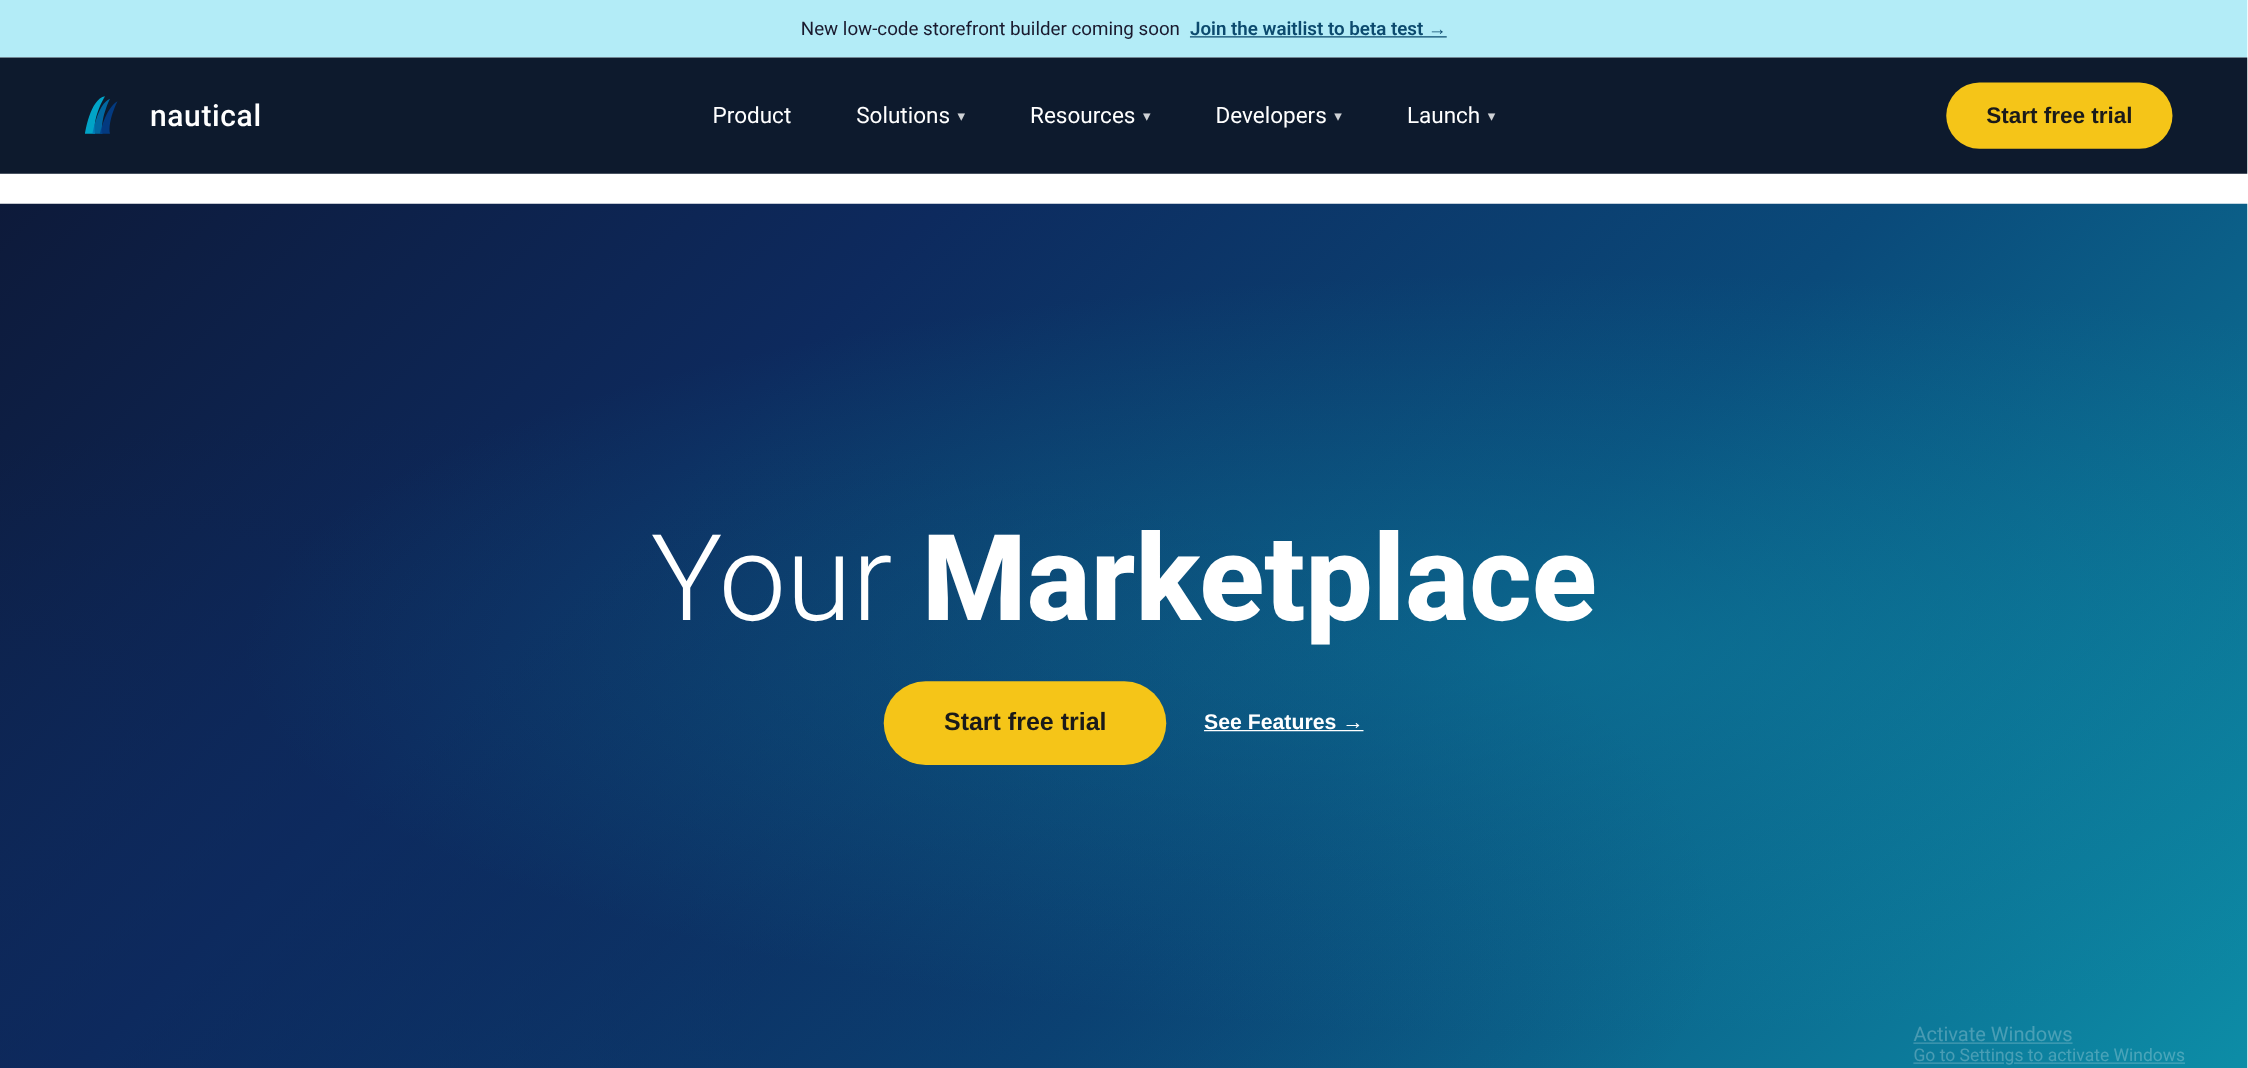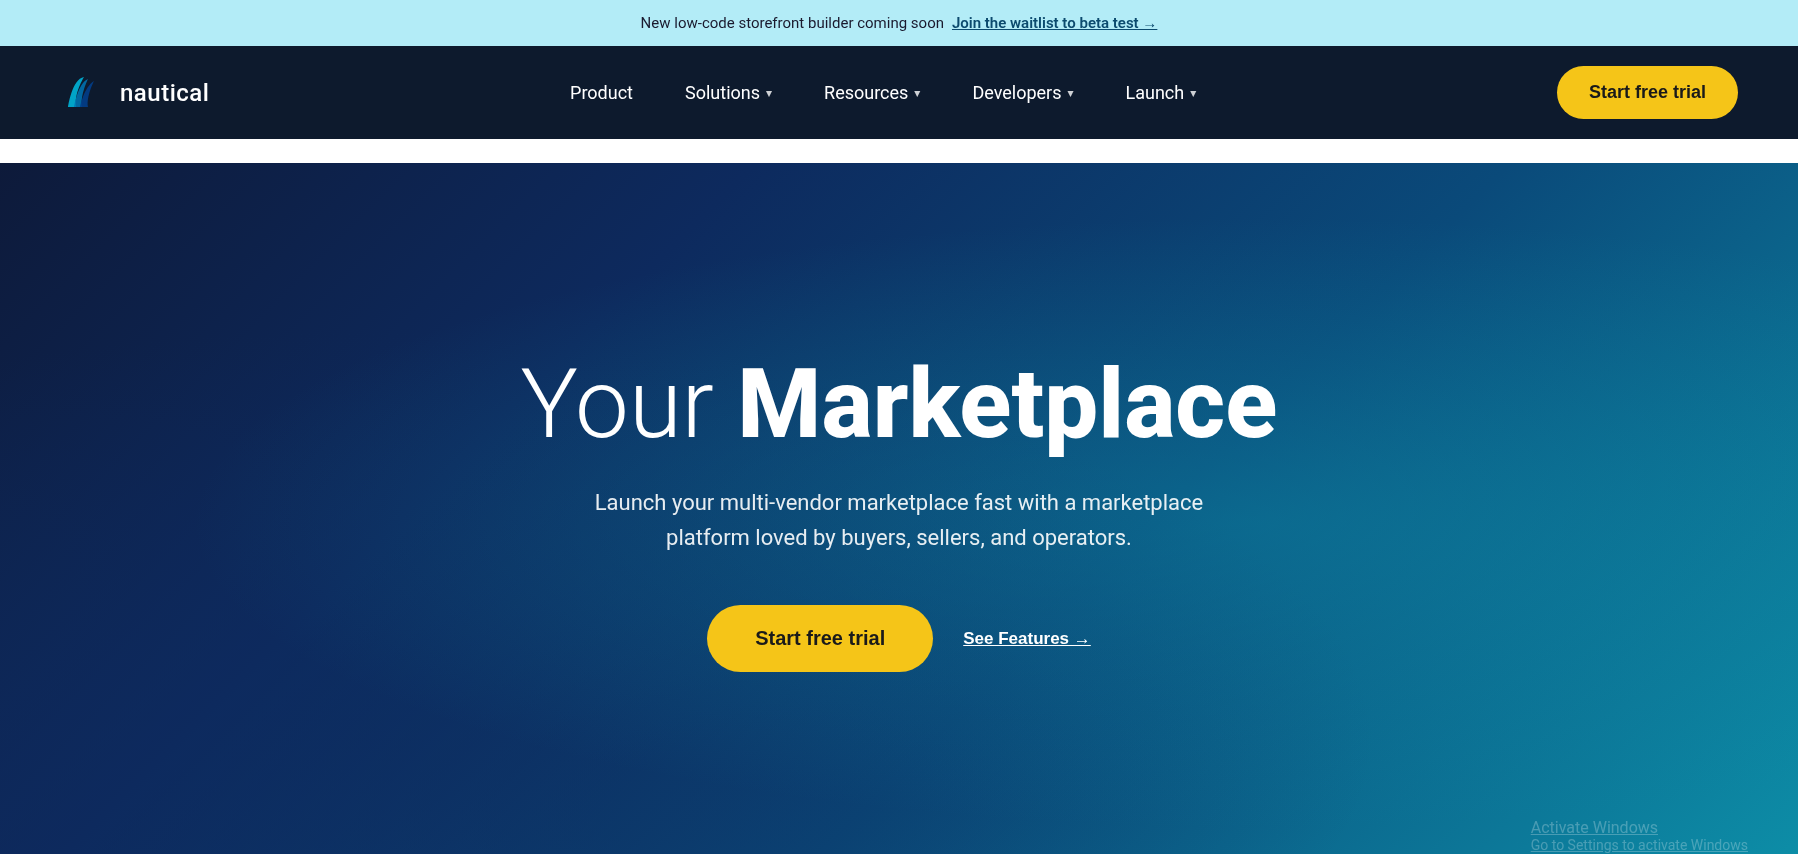--- a/index.html
+++ b/index.html
@@ -242,21 +242,20 @@
     <button class="btn-trial-nav">Start free trial</button>
   </div>
 </nav>
 
 <section class="hero">
   <div class="hero-content">
     <h1 class="hero-title">
       <span>Your </span><span class="highlight">Marketplace</span>
       <br>
     </h1>
-    <p class="hero-subtitle">Launch your multi-vendor marketplace fast with a marketplace platform loved by buyers, sellers, and operators.</p>
     <div class="hero-actions">
       <button class="btn-trial-hero">Start free trial</button>
       <button class="btn-features">See Features →</button>
     </div>
   </div>
 
   <div class="windows-watermark">
     <div class="title">Activate Windows</div>
     <div>Go to Settings to activate Windows</div>
   </div>

